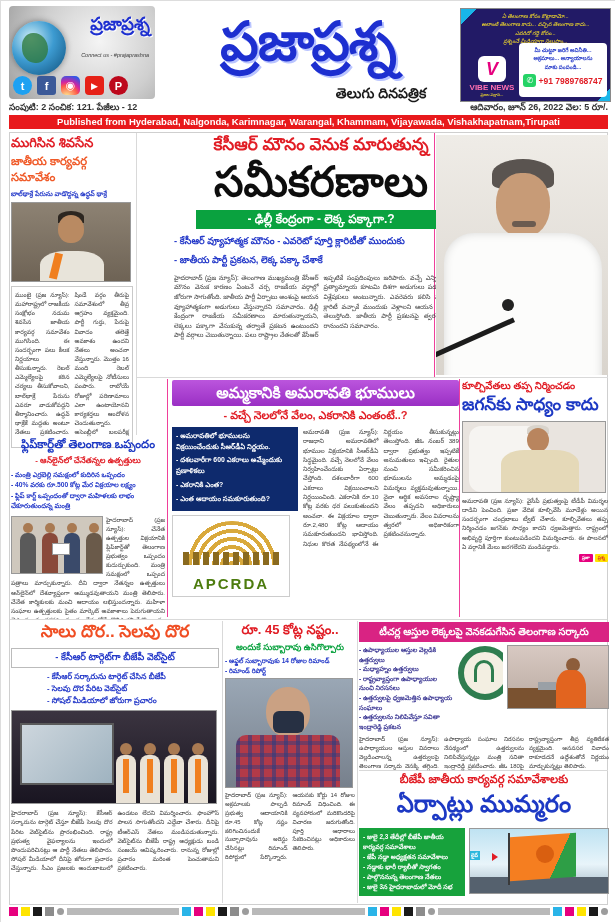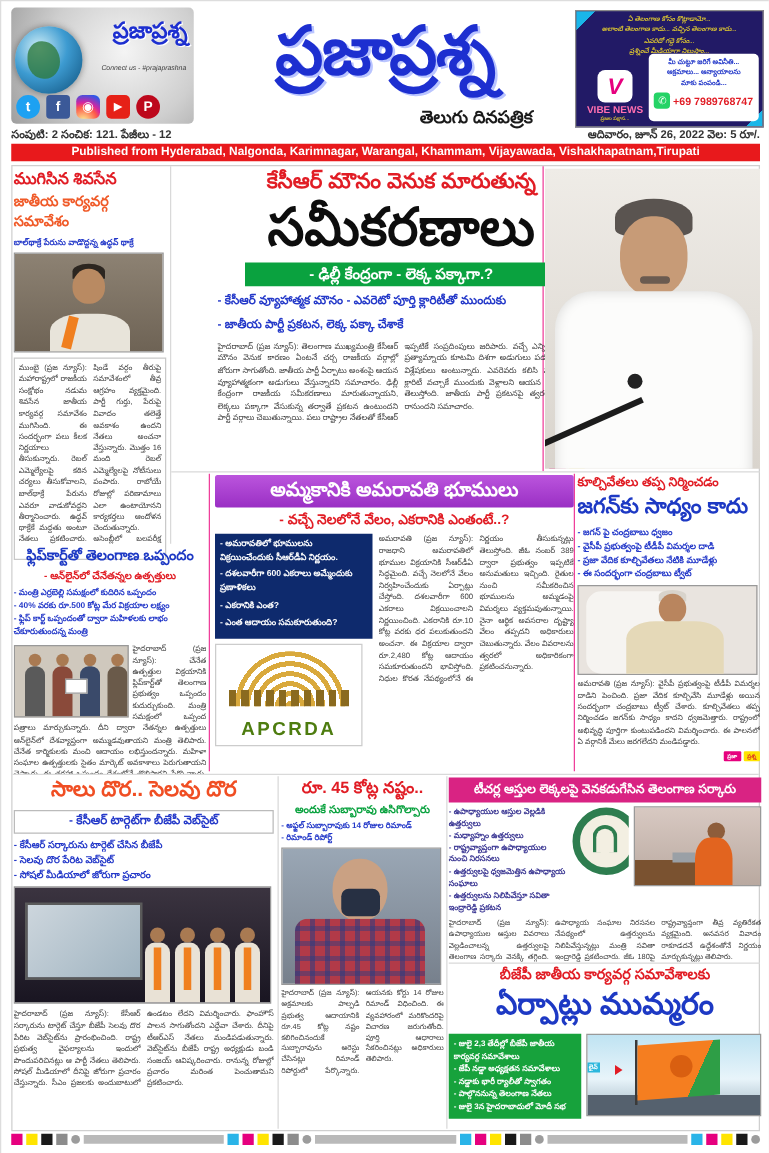--- a/index.html
+++ b/index.html
@@ -154,21 +154,21 @@
   .fl-body{margin-top:3px;height:104px;font-size:6.1px;}
   .jg-panel{left:461px;top:379px;width:146px;}
   .jg-kick{color:#e11d25;font-weight:800;font-size:10px;}
   .jg-head{color:#1d39c4;font-weight:900;font-size:17px;margin-top:1px;}
   .jg-bullets{margin-top:3px;font-size:7.1px;}
   .jg-photo{width:144px;height:72px;margin-top:3px;}
   .jg-body{margin-top:3px;height:56px;font-size:6.1px;}
   .sl-panel{left:10px;top:621px;width:208px;}
   .sl-head{color:#f04e23;font-weight:800;font-size:17px;text-align:center;}
   .sl-sub{border:1px solid #bbb;margin-top:3px;padding:2px;color:#2439c9;font-weight:800;font-size:9.5px;text-align:center;}
-  .sl-bullets{margin-top:3px;font-size:7.8px;}
+  .sl-bullets{margin-top:3px;font-size:7.8px;padding-left:36px;}
   .sl-photo{width:206px;height:94px;margin-top:3px;}
   .sl-body{margin-top:4px;height:92px;font-size:6.1px;}
   .ns-panel{left:224px;top:621px;width:130px;}
   .ns-head{color:#e11d25;font-weight:800;font-size:13px;text-align:center;}
   .ns-sub{color:#0aa23f;font-weight:800;font-size:8.6px;text-align:center;margin-top:2px;}
   .ns-bullets{margin-top:2px;font-size:6.5px;}
   .ns-photo{width:128px;height:110px;margin-top:2px;}
   .ns-body{margin-top:3px;height:96px;font-size:5.9px;}
   .tc-panel{left:358px;top:621px;width:250px;}
   .tc-banner{height:20px;background:#d92383;color:#fff;font-weight:800;font-size:10px;text-align:center;line-height:20px;}
@@ -226,21 +226,21 @@
       <div class="vibe-sub">ప్రజల పక్షాన...</div>
     </div>
     <div class="ad-white">
       <div class="ad-note">
           <div>మీ చుట్టూ జరిగే అవినీతి...</div>
           <div>అక్రమాలు... అన్యాయాలను</div>
           <div>మాకు పంపండి...</div>
         </div>
       <div class="ad-phone-row">
         <span class="wa">✆</span>
-        <span class="ad-phone">+69 7989768747</span>
+        <span class="ad-phone">+91 7989768747</span>
       </div>
     </div>
   </div>
 
   <div class="abs issue-info">సంపుటి: 2 సంచిక: 121. పేజీలు - 12</div>
   <div class="abs date-info">ఆదివారం, జూన్ 26, 2022   వెల: 5 రూ/.</div>
   <div class="abs pub-bar">Published from Hyderabad, Nalgonda, Karimnagar, Warangal, Khammam, Vijayawada, Vishakhapatnam,Tirupati</div>
 
   <div class="abs frame"></div>
   <div class="vd" style="left:135px;top:132px;height:302px;"></div>
@@ -326,26 +326,20 @@
         <span class="packet"></span>
       </span>
       <span>హైదరాబాద్ (ప్రజ న్యూస్): చేనేత ఉత్పత్తుల విక్రయానికి ఫ్లిప్‌కార్ట్‌తో తెలంగాణ ప్రభుత్వం ఒప్పందం కుదుర్చుకుంది. మంత్రి సమక్షంలో ఒప్పంద పత్రాలు మార్చుకున్నారు. దీని ద్వారా నేతన్నల ఉత్పత్తులు ఆన్‌లైన్‌లో దేశవ్యాప్తంగా అమ్ముడవుతాయని మంత్రి తెలిపారు. చేనేత కార్మికులకు మంచి ఆదాయం లభిస్తుందన్నారు. మహిళా సంఘాల ఉత్పత్తులకు సైతం మార్కెట్ అవకాశాలు పెరుగుతాయని చెప్పారు. ఈ తరహా ఒప్పందం దేశంలోనే తొలిసారని పేర్కొన్నారు. ఒప్పందం అమలును సీఎస్ పర్యవేక్షించనున్నారు.</span>
       
     </div>
   </div>
 
   <div class="abs jg-panel">
     <div class="jg-kick">కూల్చివేతలు తప్ప నిర్మించడం</div>
     <div class="jg-head">జగన్‌కు సాధ్యం కాదు</div>
-    <div class="jg-bullets">
-        <div class="blt">- జగన్ పై చంద్రబాబు ధ్వజం</div>
-        <div class="blt">- వైసీపీ ప్రభుత్వంపై టీడీపీ విమర్శల దాడి</div>
-        <div class="blt">- ప్రజా వేదిక కూల్చివేతలు నేటికి మూడేళ్లు</div>
-        <div class="blt">- ఈ సందర్భంగా చంద్రబాబు ట్వీట్</div>
-      </div>
     <div class="ph cbn jg-photo">
       <div class="chair"></div>
         <div class="hair"></div>
         <div class="head"></div>
         <div class="shirt"></div>
     </div>
     <div class="jg-body body-txt">అమరావతి (ప్రజ న్యూస్): వైసీపీ ప్రభుత్వంపై టీడీపీ విమర్శల దాడిని పెంచింది. ప్రజా వేదిక కూల్చివేసి మూడేళ్లు అయిన సందర్భంగా చంద్రబాబు ట్వీట్ చేశారు. కూల్చివేతలు తప్ప నిర్మించడం జగన్‌కు సాధ్యం కాదని ధ్వజమెత్తారు. రాష్ట్రంలో అభివృద్ధి పూర్తిగా కుంటుపడిందని విమర్శించారు. ఈ పాలనలో ఏ వర్గానికీ మేలు జరగలేదని మండిపడ్డారు.</div>
     <div class="tagrow">
       <span class="tg m">ప్రజా</span>
       <span class="tg y">ప్రశ్న</span>

